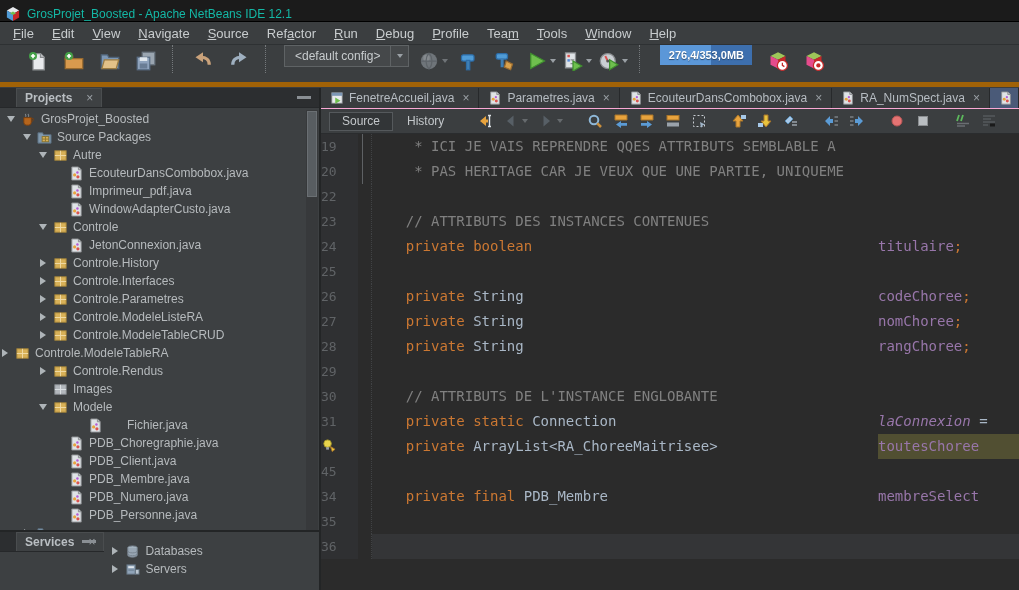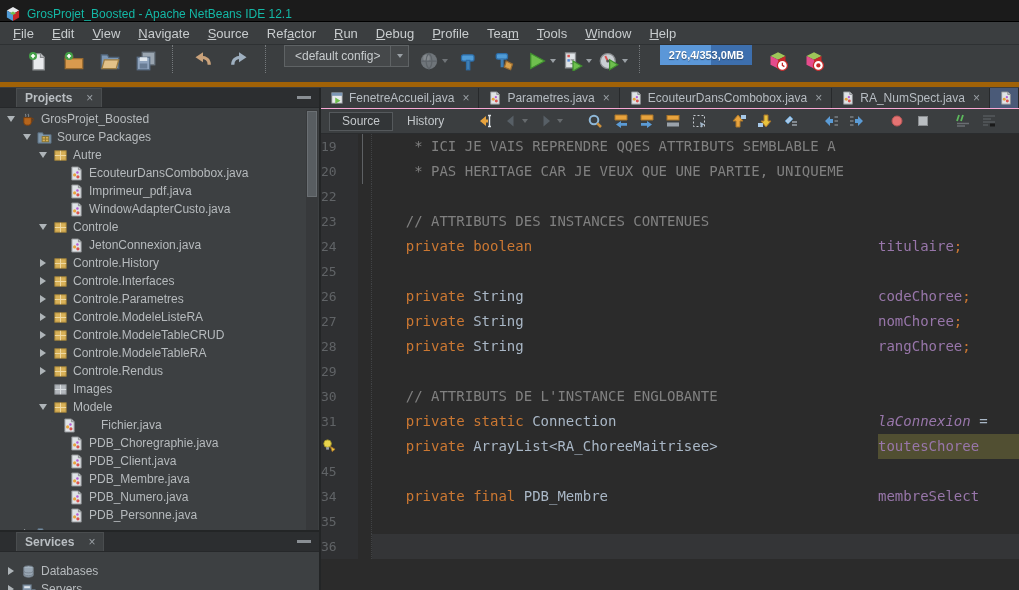--- a/index.html
+++ b/index.html
@@ -61,21 +61,21 @@
   .expander{width:10px;display:inline-flex;justify-content:center;flex:none}
   .exp-open{width:0;height:0;border-left:4.5px solid transparent;border-right:4.5px solid transparent;
     border-top:6px solid #aeb4b8}
   .exp-closed{width:0;height:0;border-top:4.5px solid transparent;border-bottom:4.5px solid transparent;
     border-left:6px solid #aeb4b8}
   .trow .ic{flex:none}
   .trow .ic svg{width:15px;height:15px;display:block}
   .vscroll{position:absolute;top:2px;right:1px;width:12px;bottom:0;background:#37393b}
   .vthumb{position:absolute;top:1px;left:1px;right:1px;height:86px;background:#585d61;border:1px solid #6a6f73}
 
-  .services{height:60px;border-top:2px solid #232526;display:flex;flex-direction:column;background:#3d4042}
+  .services{height:60px;border-top:2px solid #232526;display:flex;flex-direction:row;background:#3d4042}
 
   
   .editor{flex:1;display:flex;flex-direction:column;min-width:0}
   .tabbar{height:21px;background:#2f3133;display:flex;overflow:hidden;border-bottom:1px solid #f9a8d4}
   .tab{display:flex;align-items:center;gap:5px;padding:0 9px;background:#393c3e;
     border-right:1px solid #27292b;color:#b6bcc2;font-size:12px;white-space:nowrap;flex:none}
   .tab .ic svg{width:14px;height:14px;display:block}
   .tab.active{background:var(--tab-active);color:#e9edf4;flex:1;overflow:hidden}
   .tab .tclose{font-size:12px;color:#9aa0a5;margin-left:3px}
 
@@ -460,21 +460,21 @@
                 <span class="exp-closed"></span>
               </span>
               <span class="ic">
                 <svg viewBox="0 0 16 16">
                   <rect x="2" y="3" width="12" height="10" fill="#d8b158" stroke="#a8863a"></rect>
                   <path d="M8 3v10M2 8h12" stroke="#f0dca8"></path>
                 </svg>
               </span>
               <span>Controle.ModeleTableCRUD</span>
             </div>
-            <div class="trow" style="padding-left: 38px;">
+            <div class="trow" style="">
               <span class="expander">
                 <span class="exp-closed"></span>
               </span>
               <span class="ic">
                 <svg viewBox="0 0 16 16">
                   <rect x="2" y="3" width="12" height="10" fill="#d8b158" stroke="#a8863a"></rect>
                   <path d="M8 3v10M2 8h12" stroke="#f0dca8"></path>
                 </svg>
               </span>
               <span>Controle.ModeleTableRA</span>
@@ -506,21 +506,21 @@
                 <span class="exp-open"></span>
               </span>
               <span class="ic">
                 <svg viewBox="0 0 16 16">
                   <rect x="2" y="3" width="12" height="10" fill="#d8b158" stroke="#a8863a"></rect>
                   <path d="M8 3v10M2 8h12" stroke="#f0dca8"></path>
                 </svg>
               </span>
               <span>Modele</span>
             </div>
-            <div class="trow" style="padding-left: 28px; gap: 24px;">
+            <div class="trow" style="padding-left: 54px; gap: 24px;">
               <span class="expander"></span>
               <span class="ic">
                 <svg viewBox="0 0 16 16">
                   <path d="M3 1h7l3 3v11H3z" fill="#dfe3e6" stroke="#8a8d90"></path>
                   <path d="M10 1v3h3" fill="#bcc0c4" stroke="#8a8d90"></path>
                   <circle cx="6" cy="9.5" r="1.7" fill="#e8a33d"></circle>
                   <circle cx="9.5" cy="11.5" r="1.7" fill="#d9534f"></circle>
                   <circle cx="9" cy="7" r="1.3" fill="#b55bd5"></circle>
                 </svg>
               </span>

